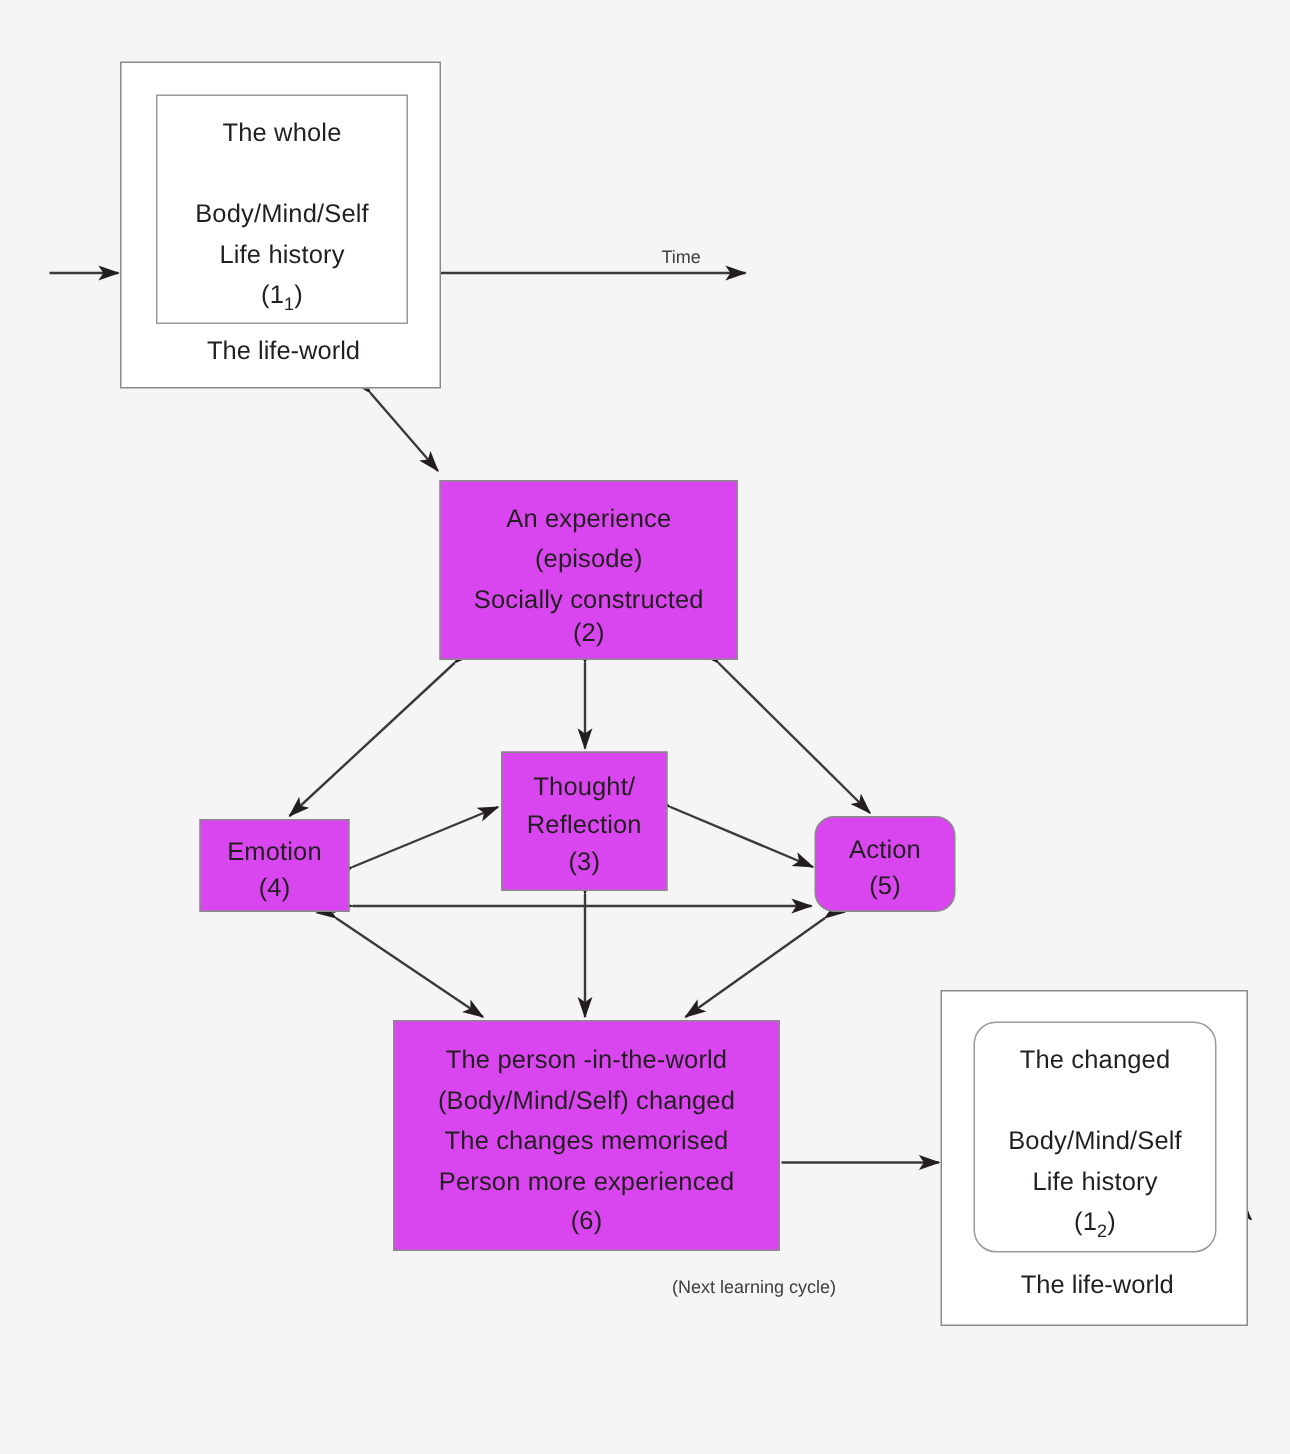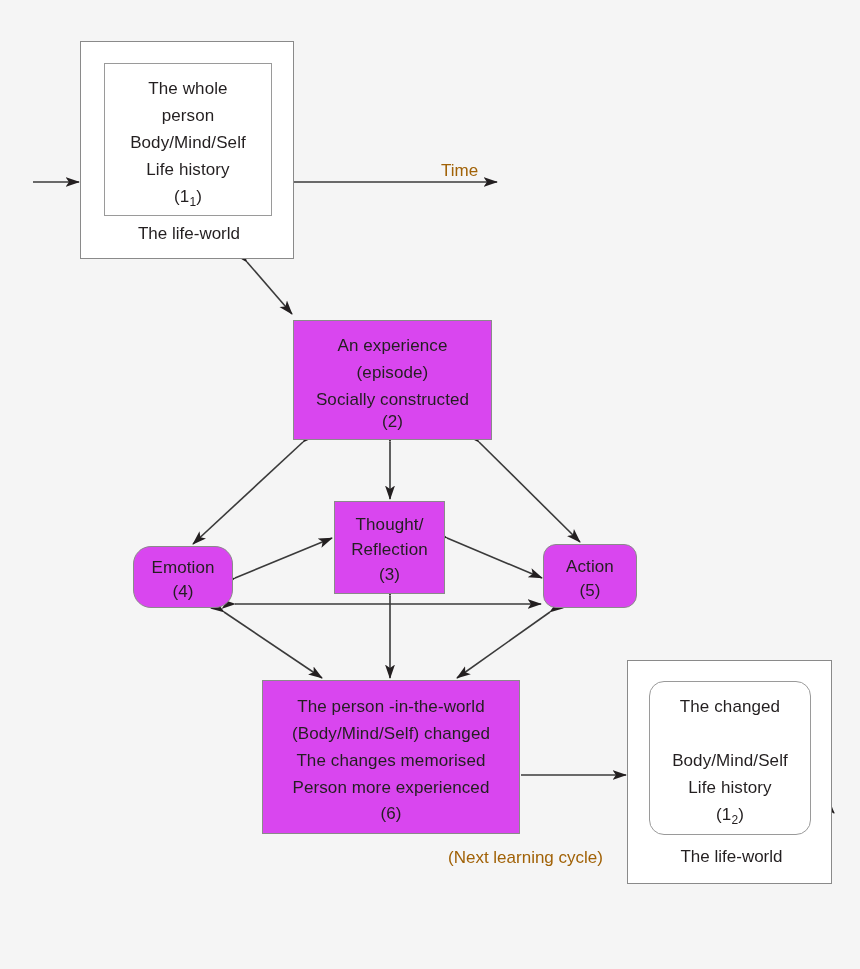--- a/index.html
+++ b/index.html
@@ -44,22 +44,22 @@
     right: 0;
     text-align: center;
     color: #231f20;
     font-size: 17px;
     line-height: 27px;
     letter-spacing: 0.1px;
     white-space: nowrap;
   }
   .free-label {
     position: absolute;
-    color: #a16207;
-    font-size: 17px;
+    color: #404040;
+    font-size: 12px;
     line-height: 22px;
     white-space: nowrap;
   }
   .lw-label {
     position: absolute;
     left: 4px;
     right: 0;
     text-align: center;
     color: #231f20;
     font-size: 17px;
@@ -113,21 +113,20 @@
 
       <line x1="521" y1="775" x2="626" y2="775" marker-end="url(#ah)"></line>
 
       <line x1="806" y1="779" x2="834" y2="813" marker-end="url(#ah)"></line>
     </g>
   </svg>
 
   <div class="outer-box" style="position:absolute; left:80px; top:41px; width:212px; height:216px;">
     <div class="inner-box" style="position:absolute; left:23px; top:21px; width:166px; height:151px;">
       <div class="box-text" style="top:11px;">The whole</div>
-      <div class="box-text" style="top:38px;">person</div>
       <div class="box-text" style="top:65px;">Body/Mind/Self</div>
       <div class="box-text" style="top:92px;">Life history</div>
       <div class="box-text" style="top:119px;"><span>(1</span><span class="sub">1</span><span>)</span></div>
     </div>
     <div class="lw-label" style="top:182px;">The life-world</div>
   </div>
 
   <div class="free-label" style="left:441px; top:160px;">Time</div>
 
   <div class="box" style="left:293px; top:320px; width:199px; height:120px;">
@@ -136,21 +135,21 @@
     <div class="box-text" style="top:65px;">Socially constructed</div>
     <div class="box-text" style="top:87px;">(2)</div>
   </div>
 
   <div class="box" style="left:334px; top:501px; width:111px; height:93px;">
     <div class="box-text" style="top:9px;">Thought/</div>
     <div class="box-text" style="top:34px;">Reflection</div>
     <div class="box-text" style="top:59px;">(3)</div>
   </div>
 
-  <div class="box" style="left:133px; top:546px; width:100px; height:62px;border-radius:18px;">
+  <div class="box" style="left:133px; top:546px; width:100px; height:62px;">
     <div class="box-text" style="top:7px;">Emotion</div>
     <div class="box-text" style="top:31px;">(4)</div>
   </div>
 
   <div class="box" style="left:543px; top:544px; width:94px; height:64px;border-radius:13px;">
     <div class="box-text" style="top:8px;">Action</div>
     <div class="box-text" style="top:32px;">(5)</div>
   </div>
 
   <div class="box" style="left:262px; top:680px; width:258px; height:154px;">

